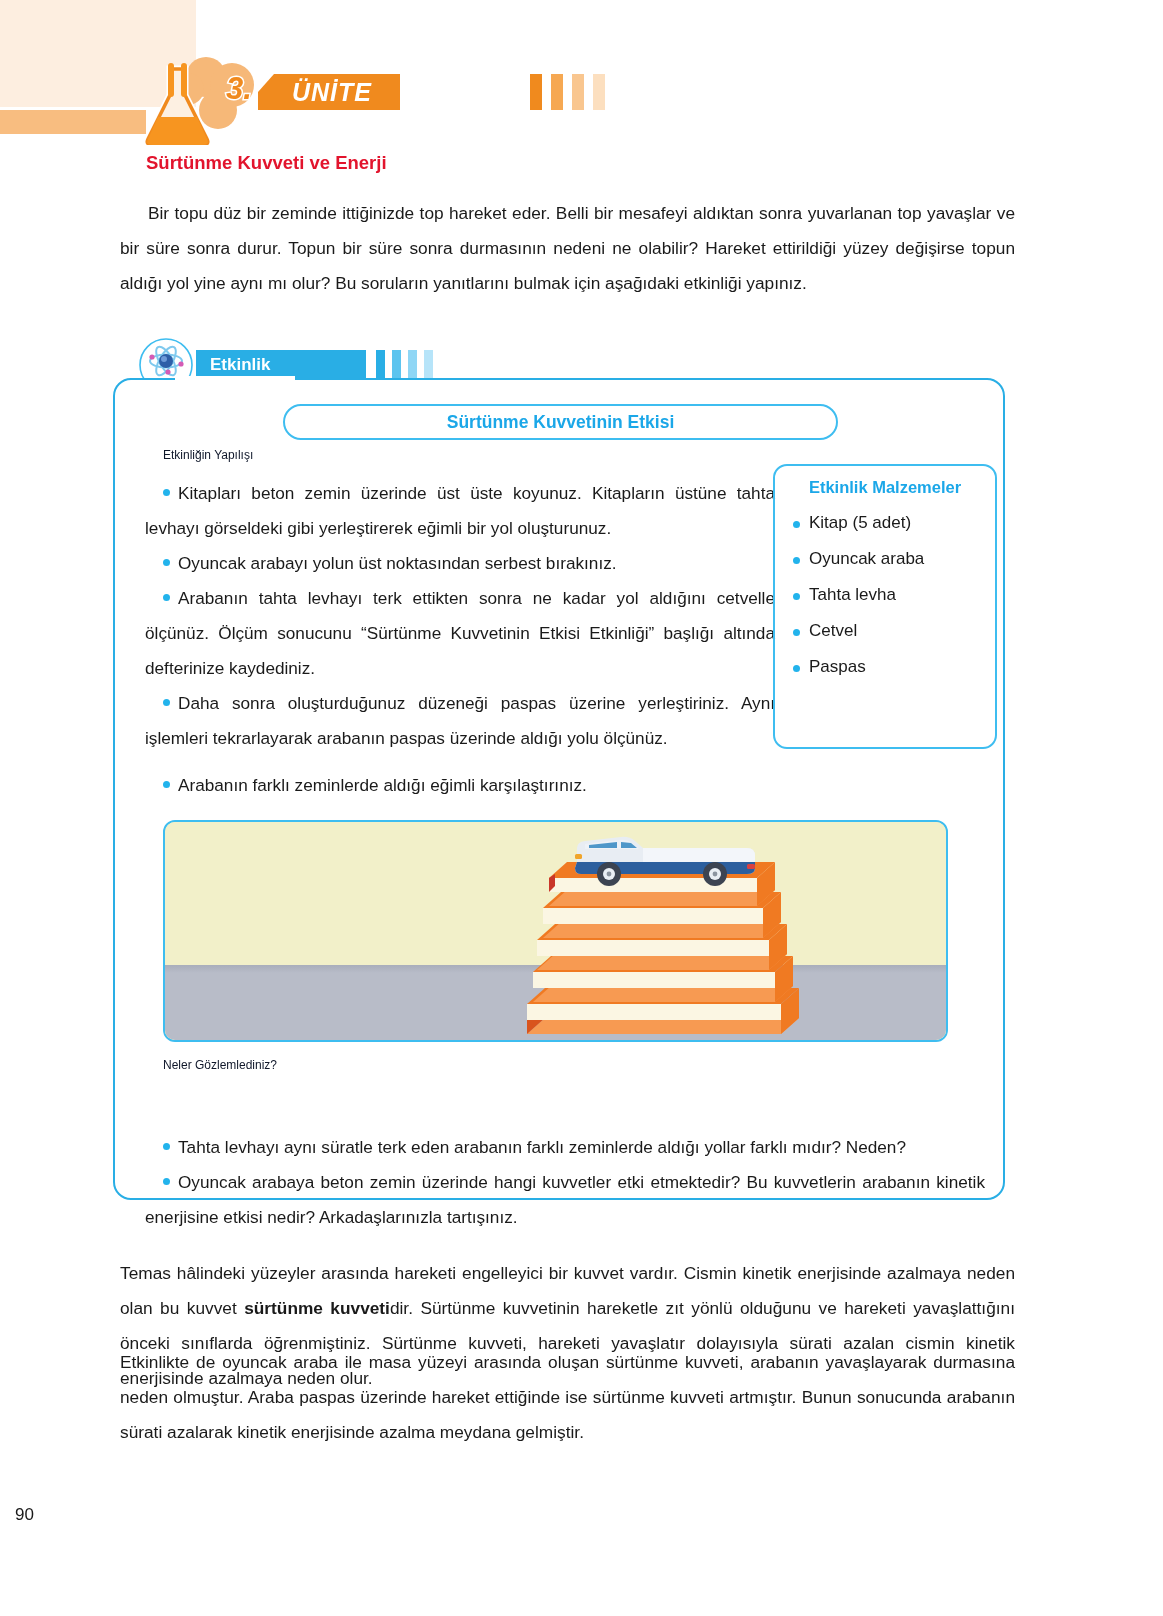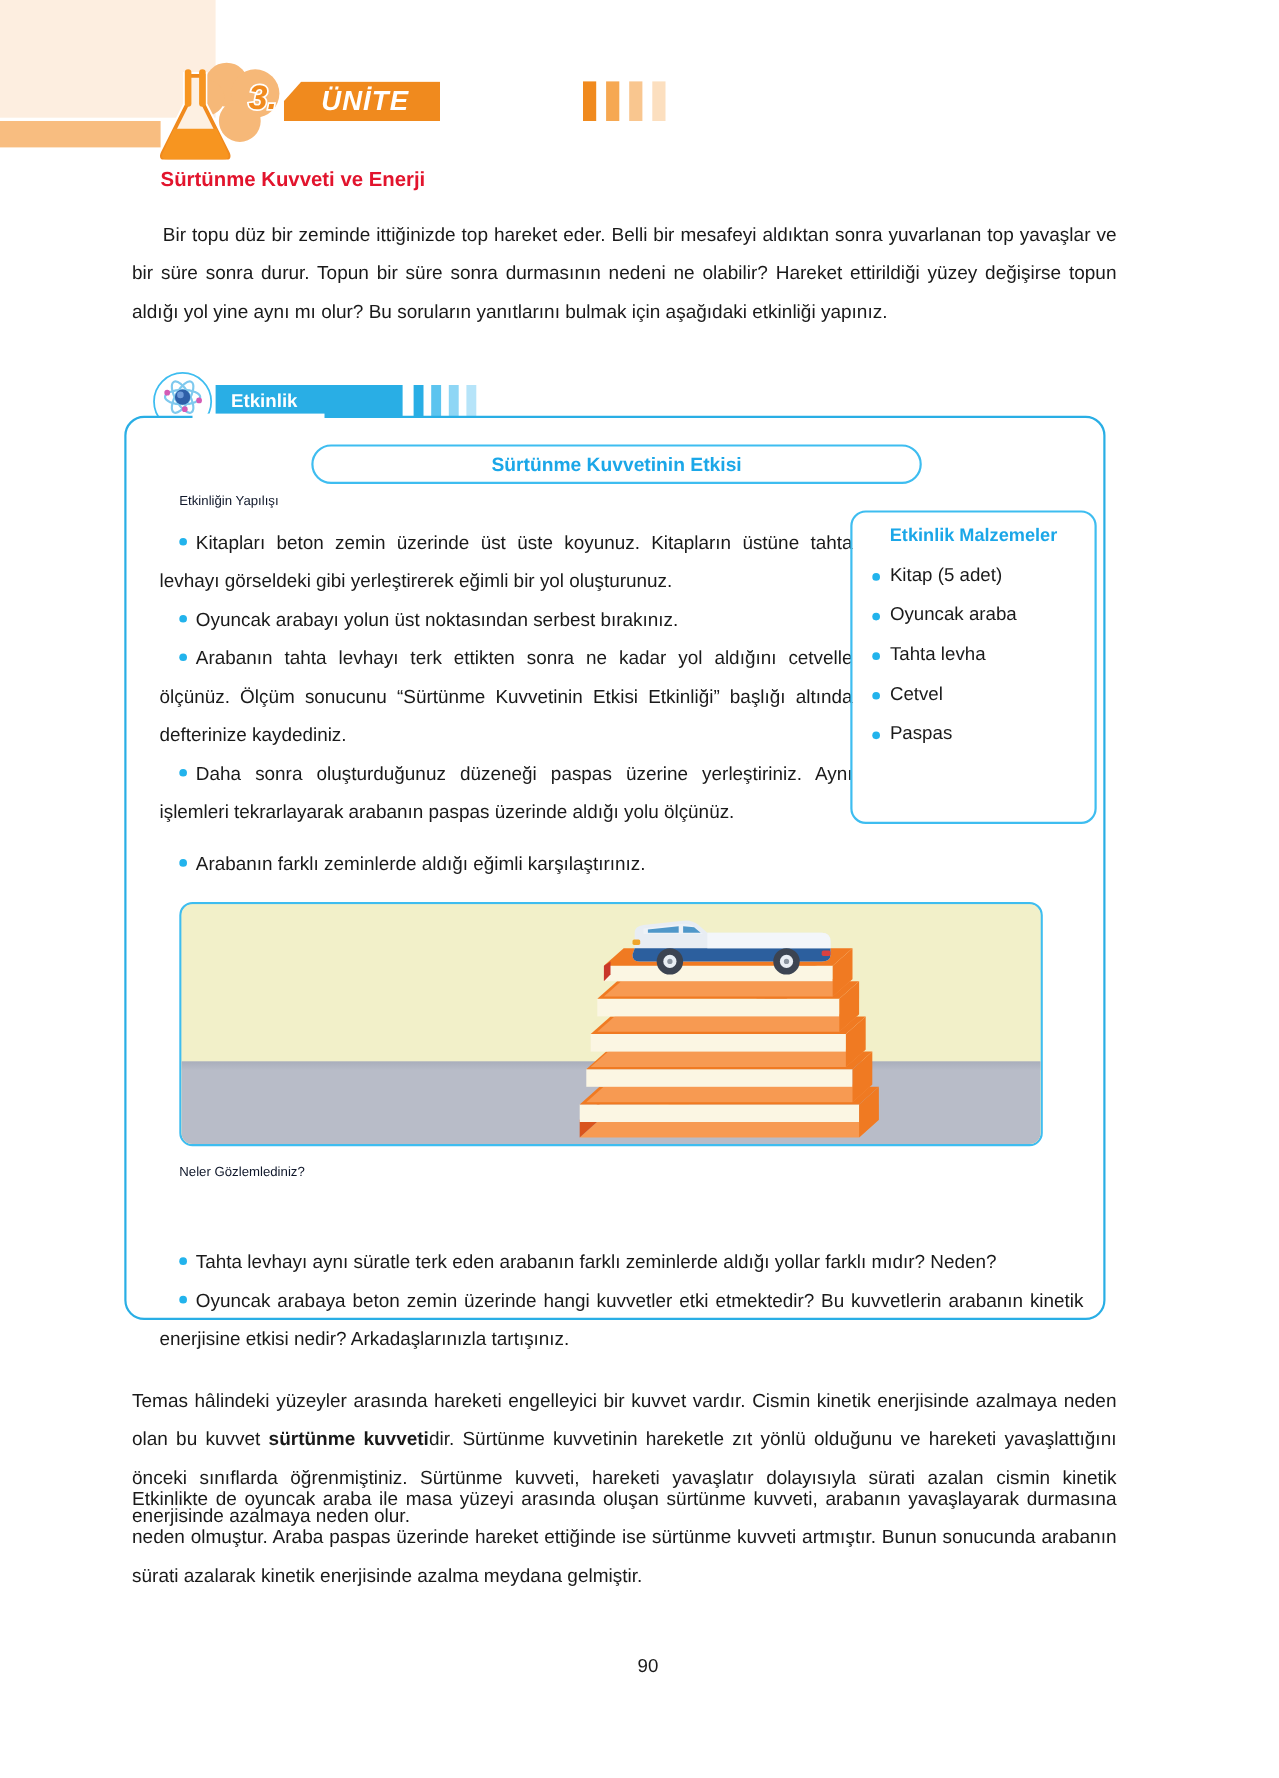--- a/index.html
+++ b/index.html
@@ -145,21 +145,21 @@
   .ill-shadow {
     position:absolute; left: 0; right:0; top:143px; height: 8px;
     background: linear-gradient(#a9aebb, #b8bcc8);
   }
 
   
   .p1 { left: 120px; top: 1256px; width: 895px; }
   .p2 { left: 120px; top: 1345px; width: 895px; }
 
   .pageno {
-    position:absolute; left:15px; right:0; top: 1505px; text-align:center;
+    position:absolute; left:15px; right:0; top: 1505px; text-align:left;
     font-size: 17px; color:#1a1a1a;
   }
 </style>
 </head>
 <body>
 
 <div class="page">
 
   <div class="deco-peach"></div>
   <div class="deco-band"></div>

